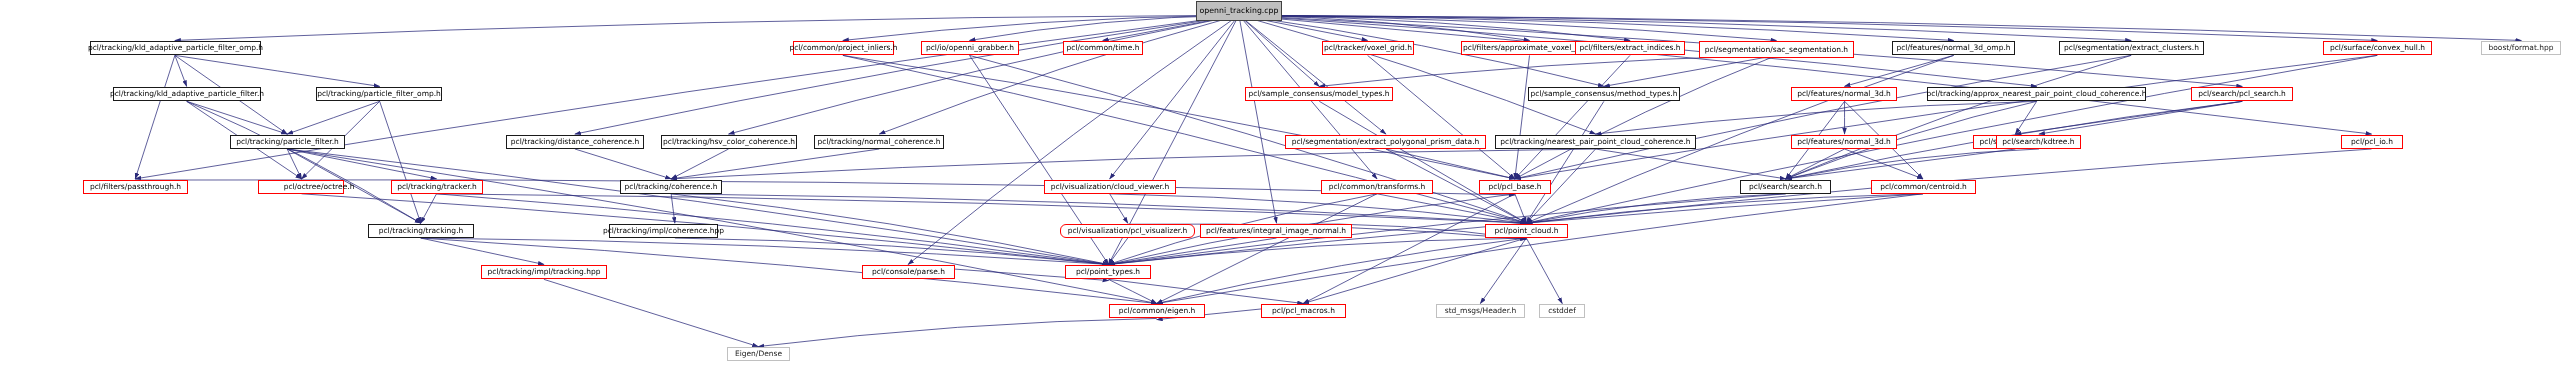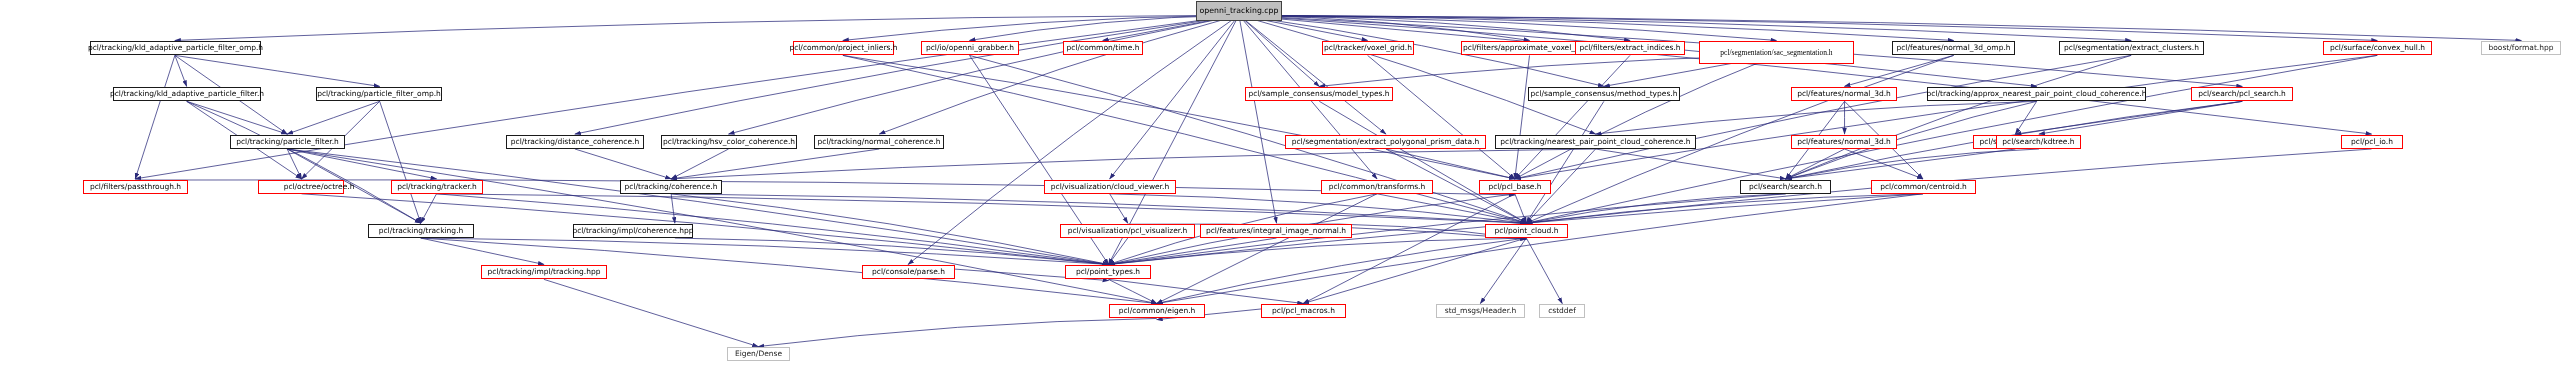--- a/index.html
+++ b/index.html
@@ -169,21 +169,21 @@
       </div>
       <div class="node red" style="left: 1322px; top: 41px; width: 92px; height: 13.8px;">
         <span class="lbl">pcl/tracker/voxel_grid.h</span>
       </div>
       <div class="node red" style="left: 1461px; top: 41px; width: 138px; height: 13.8px;">
         <span class="lbl">pcl/filters/approximate_voxel_grid.h</span>
       </div>
       <div class="node red" style="left: 1575px; top: 41px; width: 110px; height: 13.8px;">
         <span class="lbl">pcl/filters/extract_indices.h</span>
       </div>
-      <div class="node red" style="left: 1699px; top: 41px; width: 155px; height: 23px; font-family: Liberation Serif, serif;">
+      <div class="node red" style="left: 1699px; top: 41px; width: 155px; height: 17px;">
         <span class="lbl">pcl/segmentation/sac_segmentation.h</span>
       </div>
       <div class="node black" style="left: 1892px; top: 41px; width: 123px; height: 13.8px;">
         <span class="lbl">pcl/features/normal_3d_omp.h</span>
       </div>
       <div class="node black" style="left: 2059px; top: 41px; width: 145px; height: 13.8px;">
         <span class="lbl">pcl/segmentation/extract_clusters.h</span>
       </div>
       <div class="node red" style="left: 2323px; top: 41px; width: 109px; height: 13.8px;">
         <span class="lbl">pcl/surface/convex_hull.h</span>
@@ -265,24 +265,24 @@
       </div>
       <div class="node red" style="left: 1996px; top: 135px; width: 85px; height: 13.8px;">
         <span class="lbl">pcl/search/kdtree.h</span>
       </div>
       <div class="node red" style="left: 2341px; top: 135px; width: 62px; height: 13.8px;">
         <span class="lbl">pcl/pcl_io.h</span>
       </div>
       <div class="node black" style="left: 368px; top: 224px; width: 106px; height: 13.8px;">
         <span class="lbl">pcl/tracking/tracking.h</span>
       </div>
-      <div class="node black" style="left: 573px; top: 224px; width: 120px; height: 13.8px;">
+      <div class="node black" style="left: 609px; top: 224px; width: 109px; height: 13.8px;">
         <span class="lbl">pcl/tracking/impl/coherence.hpp</span>
       </div>
-      <div class="node red" style="left: 1060px; top: 224px; width: 135px; height: 13.8px;">
+      <div class="node red" style="left: 1060px; top: 224px; width: 135px; height: 13.8px; border-radius: 6px;">
         <span class="lbl">pcl/visualization/pcl_visualizer.h</span>
       </div>
       <div class="node red" style="left: 1200px; top: 224px; width: 152px; height: 13.8px;">
         <span class="lbl">pcl/features/integral_image_normal.h</span>
       </div>
       <div class="node red" style="left: 1485px; top: 224px; width: 83px; height: 13.8px;">
         <span class="lbl">pcl/point_cloud.h</span>
       </div>
       <div class="node red" style="left: 481px; top: 265px; width: 126px; height: 13.8px;">
         <span class="lbl">pcl/tracking/impl/tracking.hpp</span>

